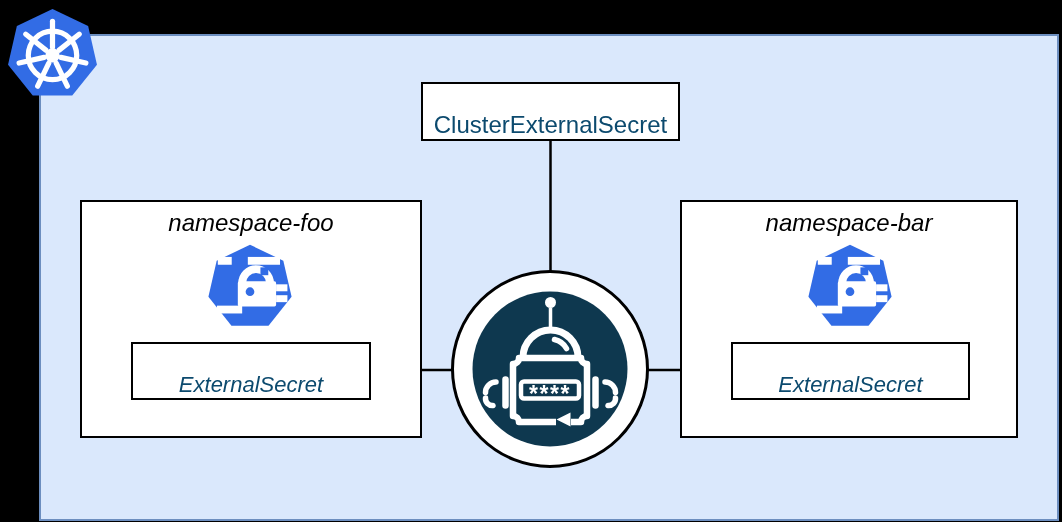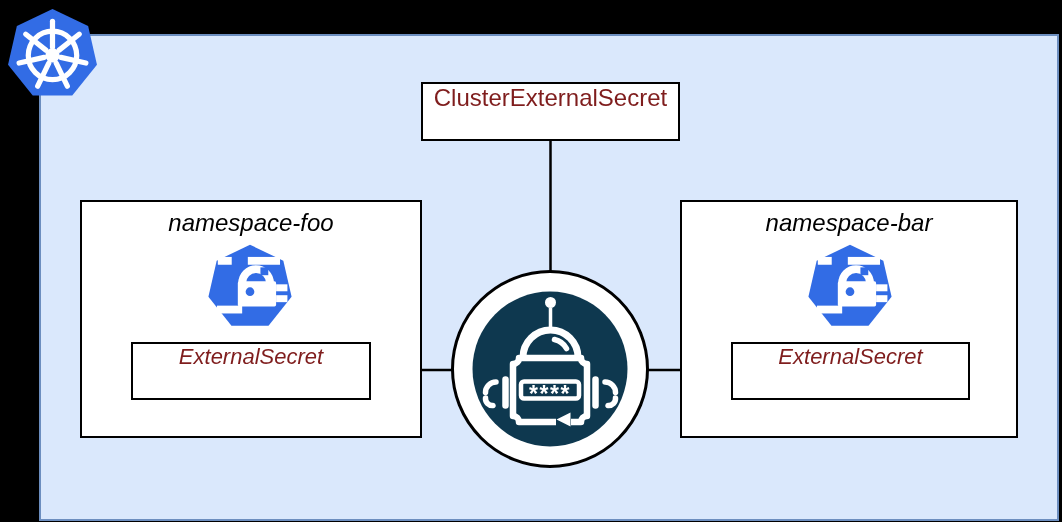--- a/index.html
+++ b/index.html
@@ -21,22 +21,22 @@
   .cluster-boundary{
     position:absolute;left:39px;top:34px;width:1020px;height:487px;
     background:var(--cluster-fill);
     border:2px solid var(--cluster-border);
     box-sizing:border-box;
   }
   .k8s-logo{position:absolute;left:5px;top:7px;width:95px;height:95px;}
   .node-box{
     position:absolute;background:var(--box-fill);
     border:2.5px solid var(--box-border);box-sizing:border-box;
-    display:flex;align-items:flex-start;justify-content:center;
-    color:#7f1d1d;
+    display:flex;align-items:flex-end;justify-content:center;
+    color:#0c4a6e;
   }
   .cluster-secret-box{left:421px;top:82px;width:259px;height:59px;font-size:24px;}
   .namespace-box{
     position:absolute;background:var(--box-fill);
     border:2px solid var(--box-border);box-sizing:border-box;
   }
   .namespace-foo{left:80px;top:200px;width:342px;height:238px;}
   .namespace-bar{left:680px;top:200px;width:338px;height:238px;}
   .namespace-label{
     margin-top:7px;text-align:center;font-style:italic;font-size:24px;color:#000;

